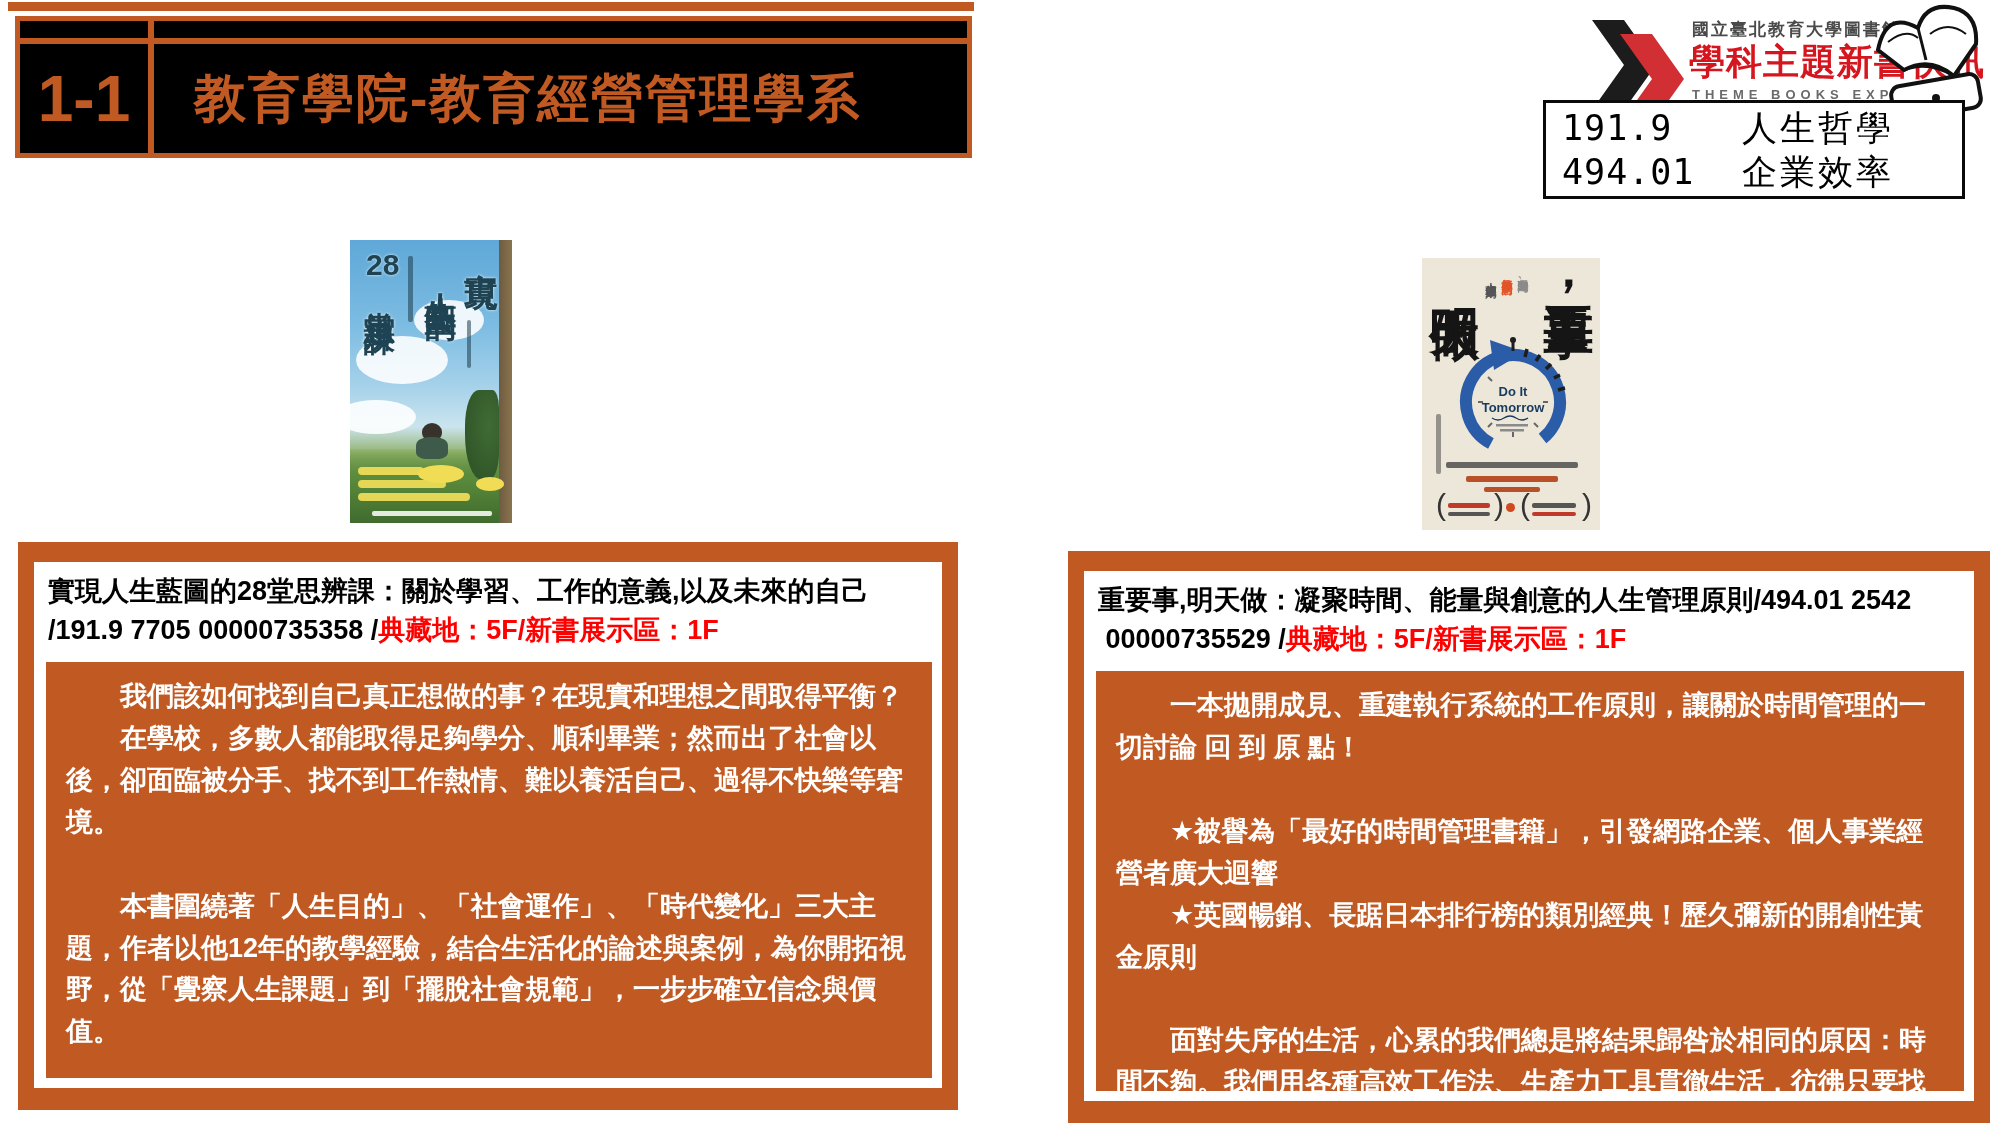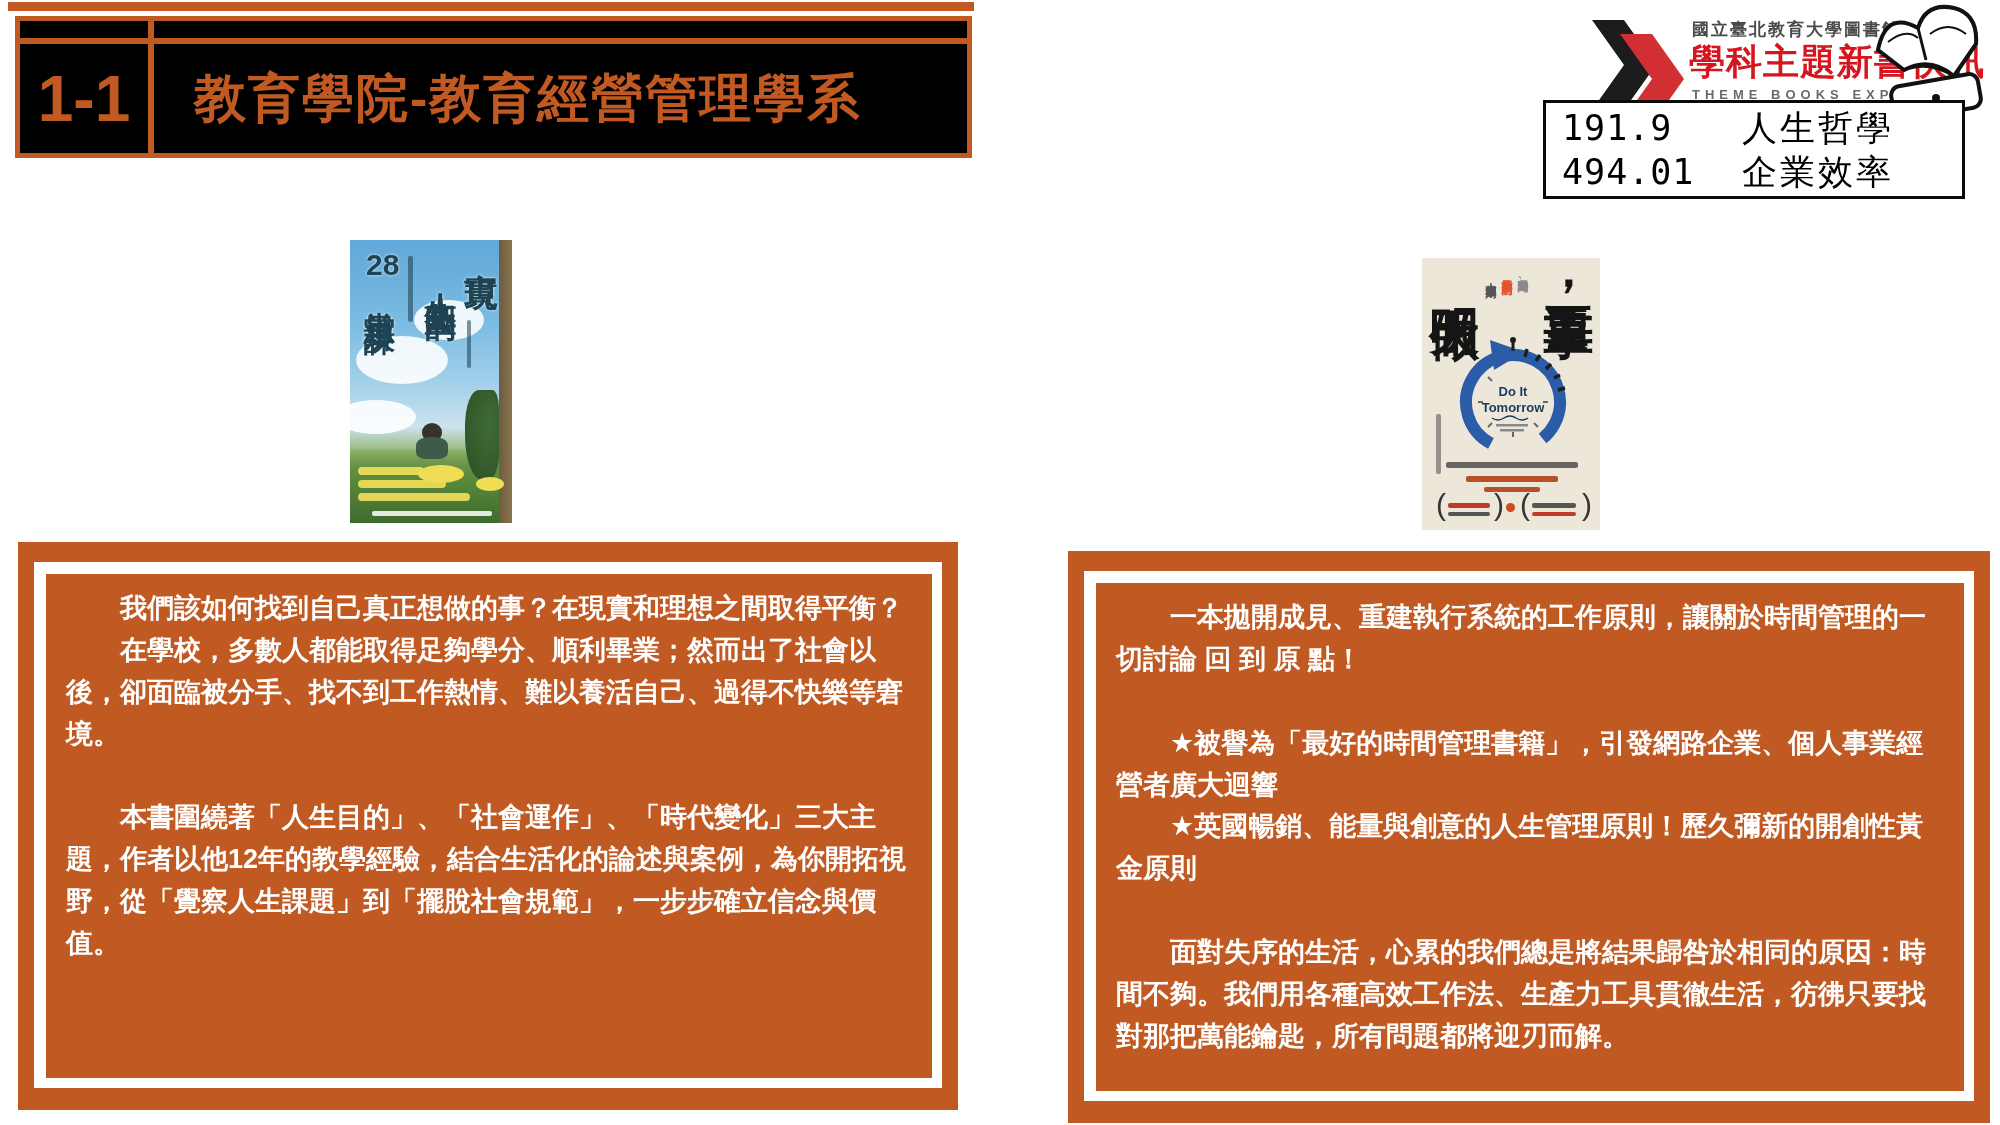--- a/index.html
+++ b/index.html
@@ -186,33 +186,37 @@
   <div class="abs paren" style="left:160px;bottom:10px;">)</div>
   <div class="abs c2-bar" style="left:26px;bottom:22px;width:42px;height:5px;background:#C0392B;"></div>
   <div class="abs c2-bar" style="left:26px;bottom:14px;width:42px;height:4px;background:#555;"></div>
   <div class="abs c2-bar" style="left:110px;bottom:22px;width:44px;height:5px;background:#555;"></div>
   <div class="abs c2-bar" style="left:110px;bottom:14px;width:44px;height:4px;background:#C0392B;"></div>
   <div class="abs" style="left:84px;bottom:18px;width:9px;height:9px;border-radius:50%;background:#D1491F;"></div>
 </div>
 
 <div class="abs panel panel-1">
   <div class="abs panel-inner">
+    <div class="panel-title"><span>實現人生藍圖的28堂思辨課：關於學習、工作的意義,以及未來的自己
+/191.9 7705 00000735358 /</span><span class="red">典藏地：5F/新書展示區：1F</span></div>
     <div class="descbox">
       <p>我們該如何找到自己真正想做的事？在現實和理想之間取得平衡？</p>
       <p>在學校，多數人都能取得足夠學分、順利畢業；然而出了社會以後，卻面臨被分手、找不到工作熱情、難以養活自己、過得不快樂等窘境。</p>
       <p class="blank"></p>
       <p>本書圍繞著「人生目的」、「社會運作」、「時代變化」三大主題，作者以他12年的教學經驗，結合生活化的論述與案例，為你開拓視野，從「覺察人生課題」到「擺脫社會規範」，一步步確立信念與價值。</p>
     </div>
   </div>
 </div>
 
 <div class="abs panel panel-2">
   <div class="abs panel-inner">
+    <div class="panel-title"><span>重要事,明天做：凝聚時間、能量與創意的人生管理原則/494.01 2542
+ 00000735529 /</span><span class="red">典藏地：5F/新書展示區：1F</span></div>
     <div class="descbox">
       <p>一本拋開成見、重建執行系統的工作原則，讓關於時間管理的一切討論 回 到 原 點！</p>
       <p class="blank"></p>
       <p>★被譽為「最好的時間管理書籍」，引發網路企業、個人事業經營者廣大迴響</p>
-      <p>★英國暢銷、能量與創意的人生管理原則！歷久彌新的開創性黃金原則</p>
+      <p>★英國暢銷、長踞日本排行榜的類別經典！歷久彌新的開創性黃金原則</p>
       <p class="blank"></p>
       <p>面對失序的生活，心累的我們總是將結果歸咎於相同的原因：時間不夠。我們用各種高效工作法、生產力工具貫徹生活，彷彿只要找對那把萬能鑰匙，所有問題都將迎刃而解。</p>
     </div>
   </div>
 </div>
 
 </body></html>

